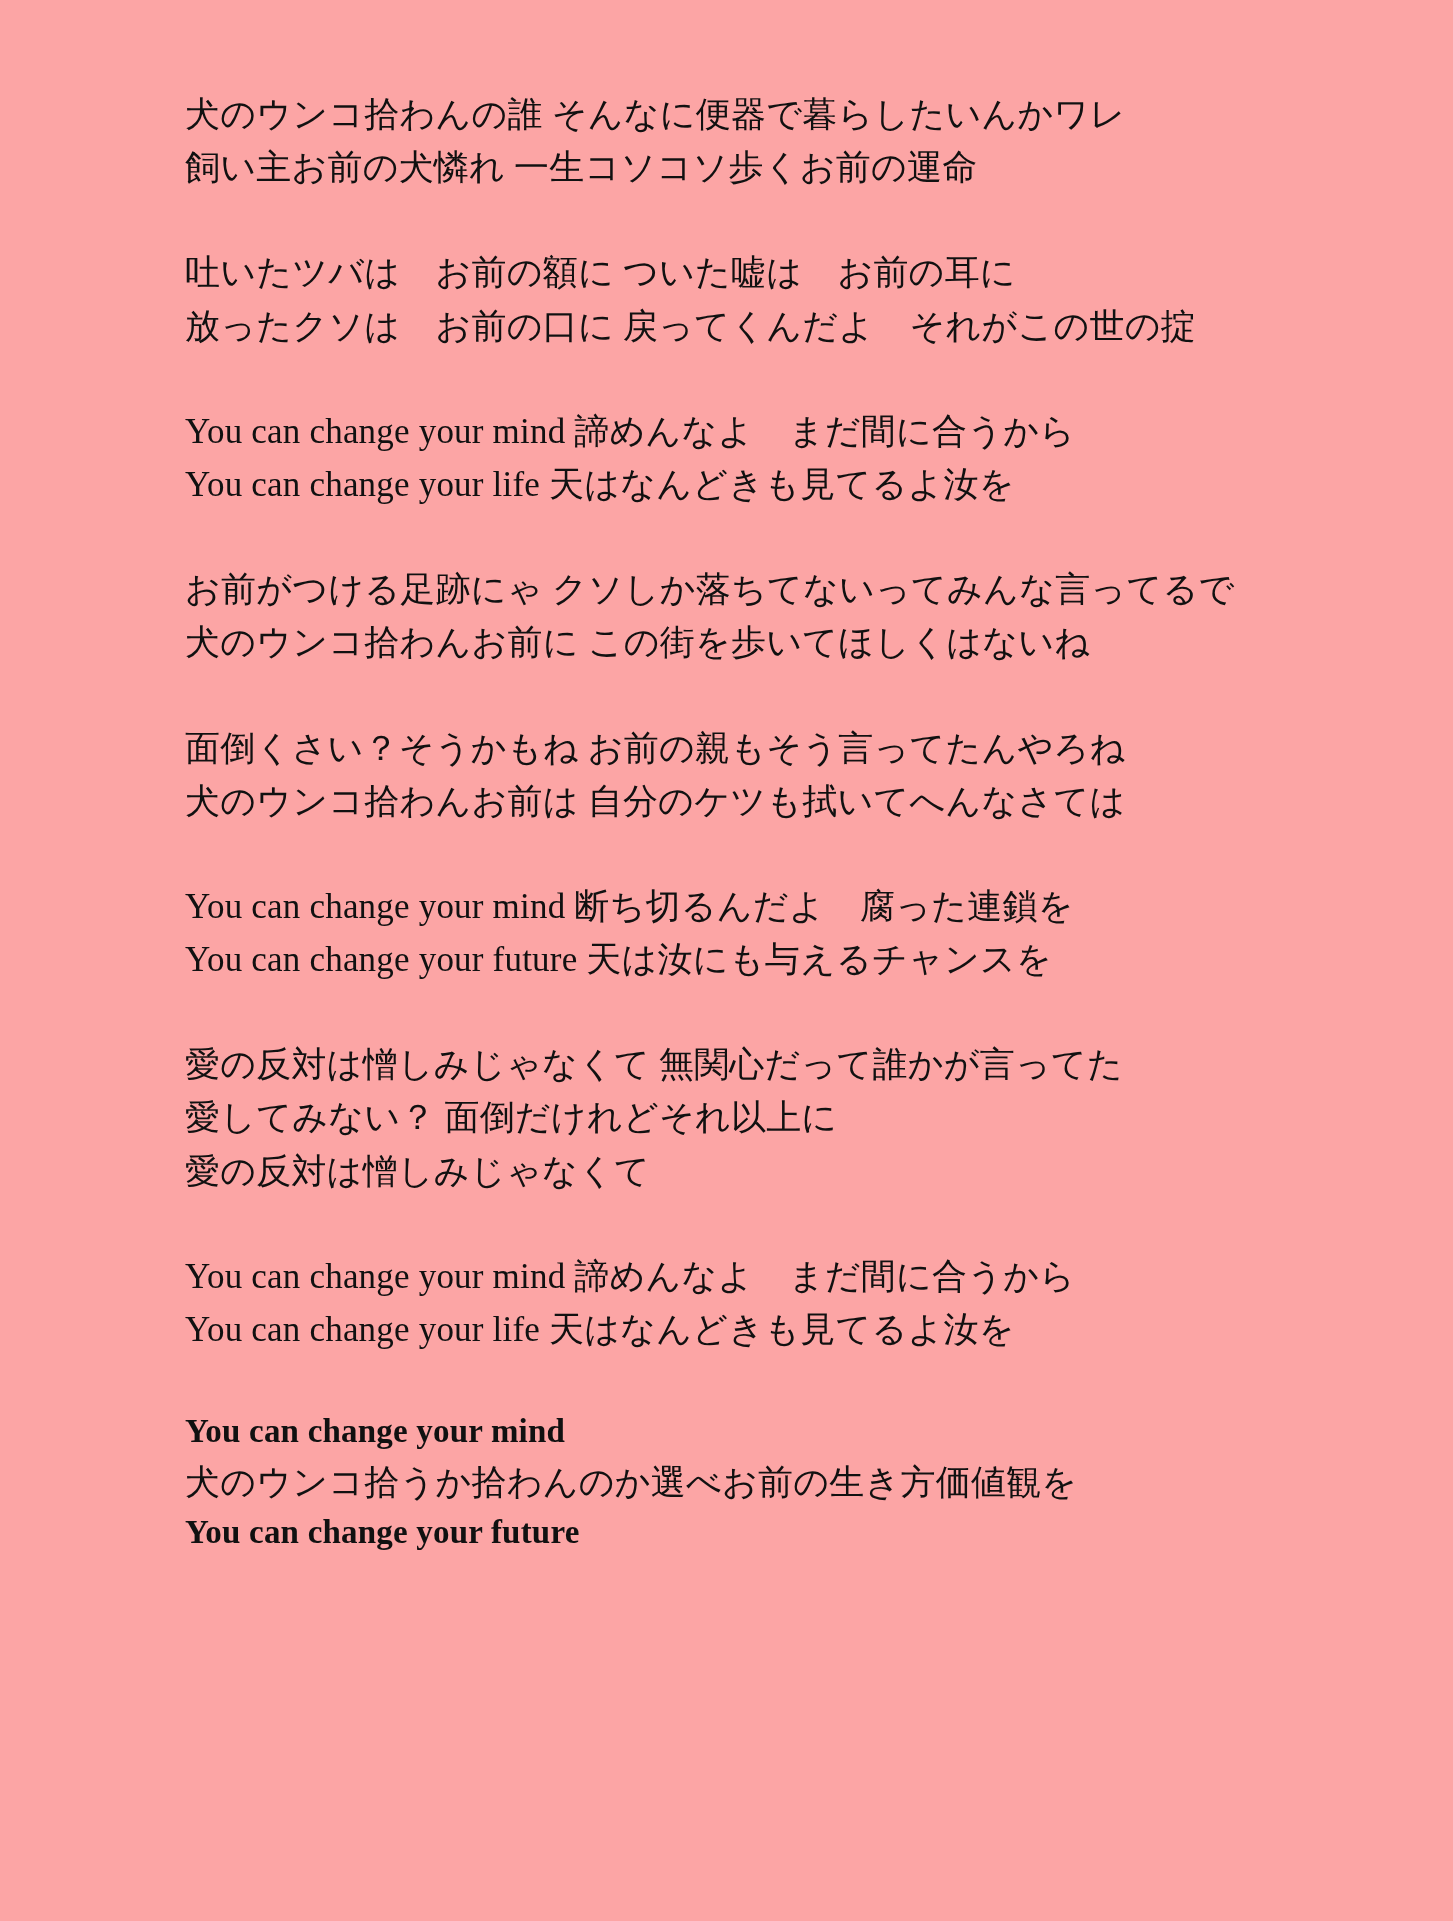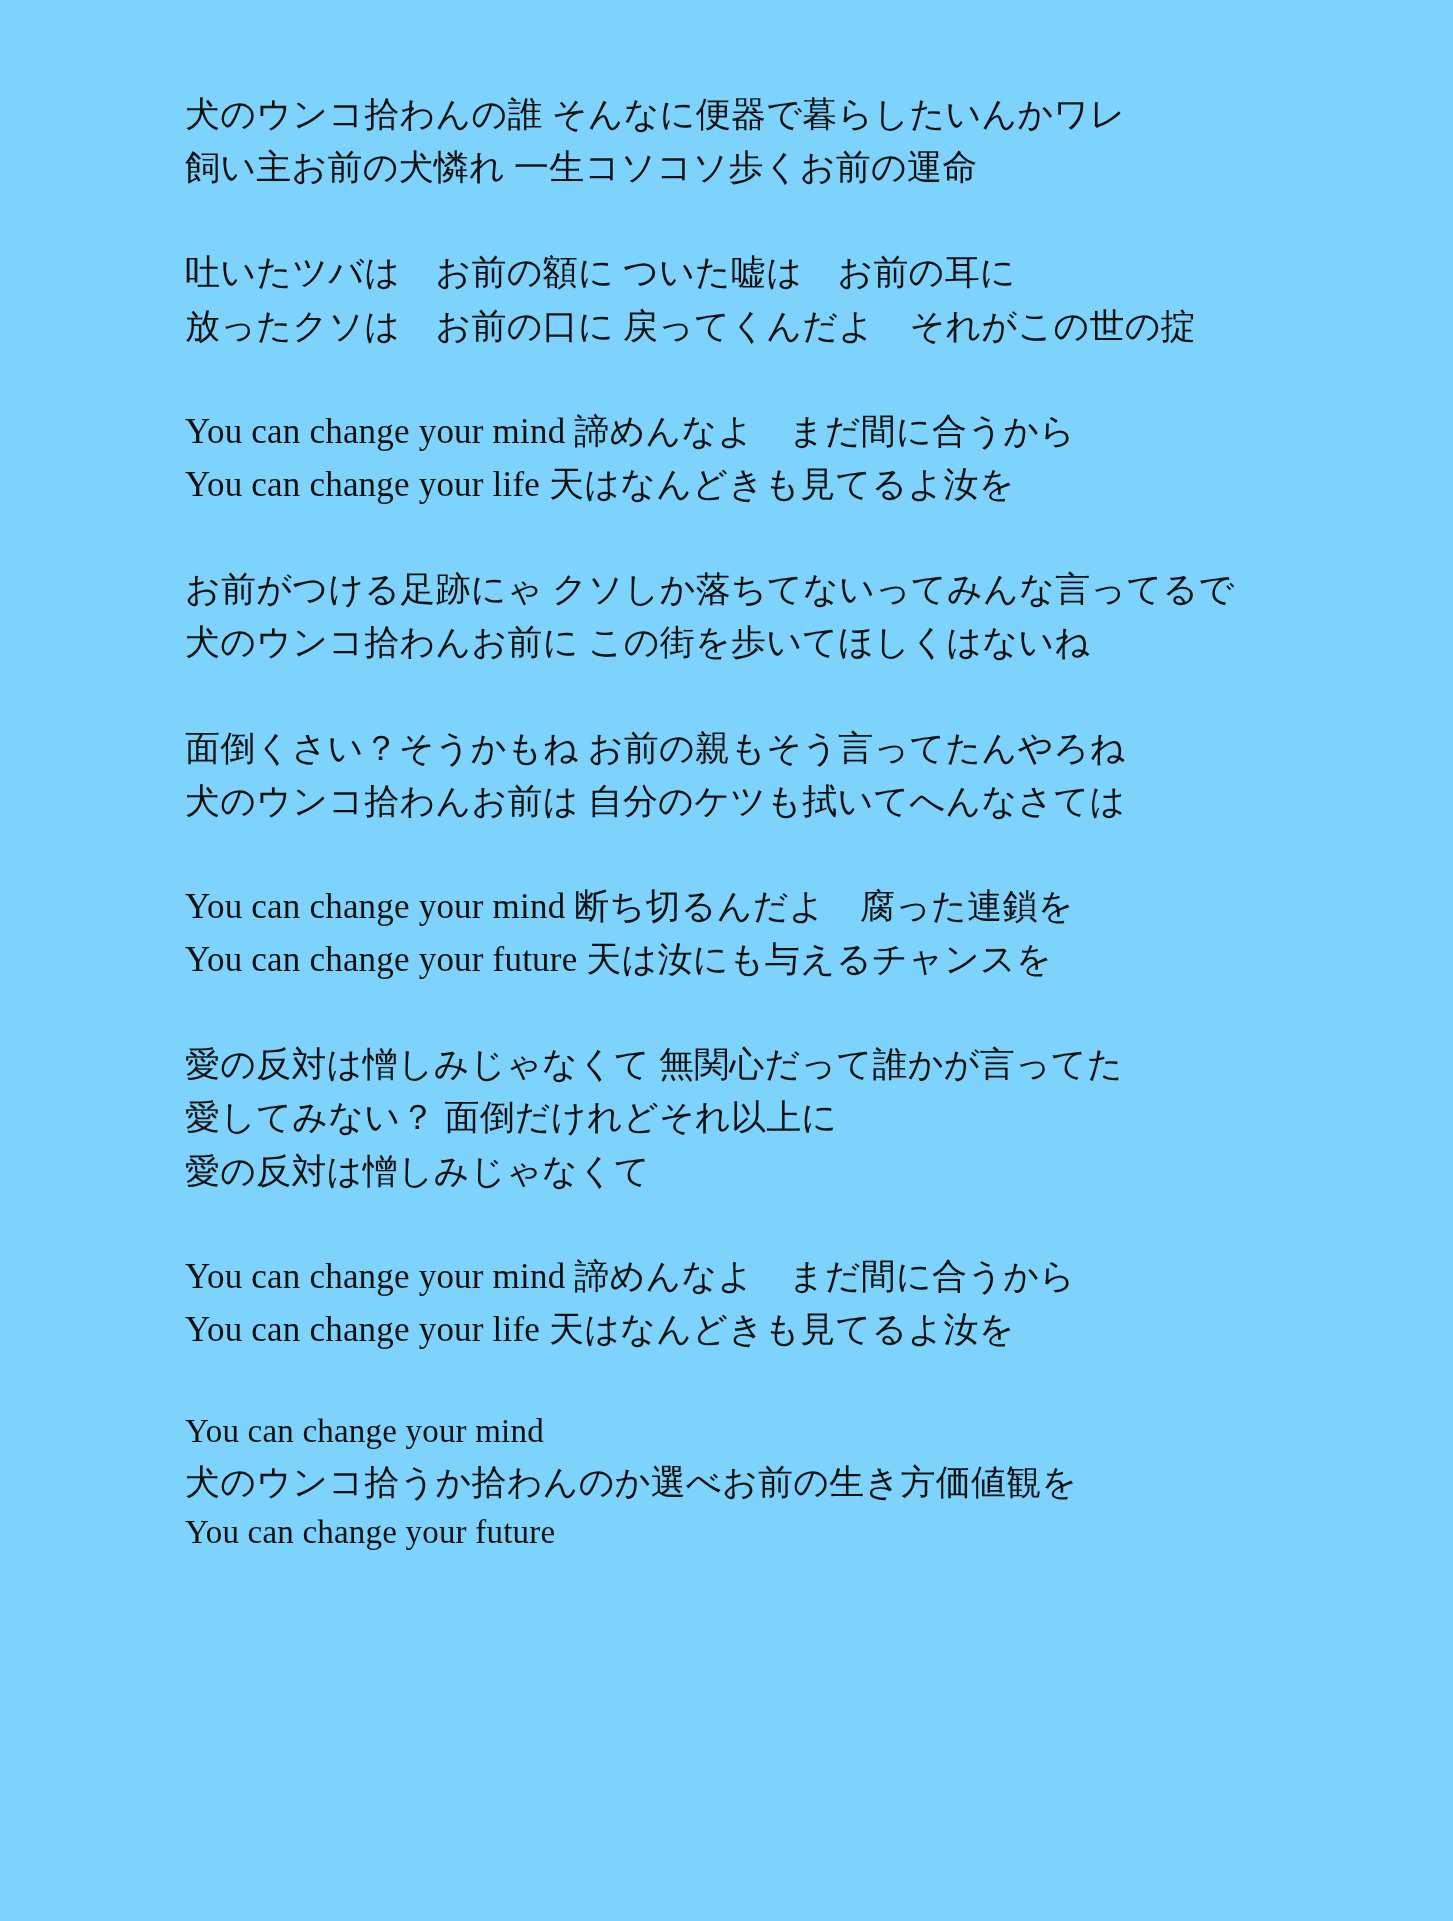--- a/index.html
+++ b/index.html
@@ -11,21 +11,21 @@
     width: 1453px;
     height: 1921px;
     font-family: "Liberation Serif", "DejaVu Serif", serif;
     color: #111111;
   }
   .page {
     box-sizing: border-box;
     width: 1453px;
     height: 1921px;
     padding: 88px 150px 60px 185px;
-    background: #7dd3fc;
+    background: #fca5a5;
   }
   .lyrics {
     display: block;
   }
   .stanza {
     margin: 0 0 52px 0;
   }
   .stanza:last-child {
     margin-bottom: 0;
   }
@@ -33,20 +33,21 @@
     font-size: 35px;
     line-height: 1.52;
     letter-spacing: 0.2px;
     white-space: pre-wrap;
     color: #111111;
   }
   
   .line.latin {
     font-size: 33px;
     line-height: 1.45;
+    font-weight: bold;
   }
 </style>
 </head>
 <body>
 
 <div class="page">
   <div class="lyrics">
 
     <div class="stanza">
       <div class="line jp">犬のウンコ拾わんの誰 そんなに便器で暮らしたいんかワレ</div>

